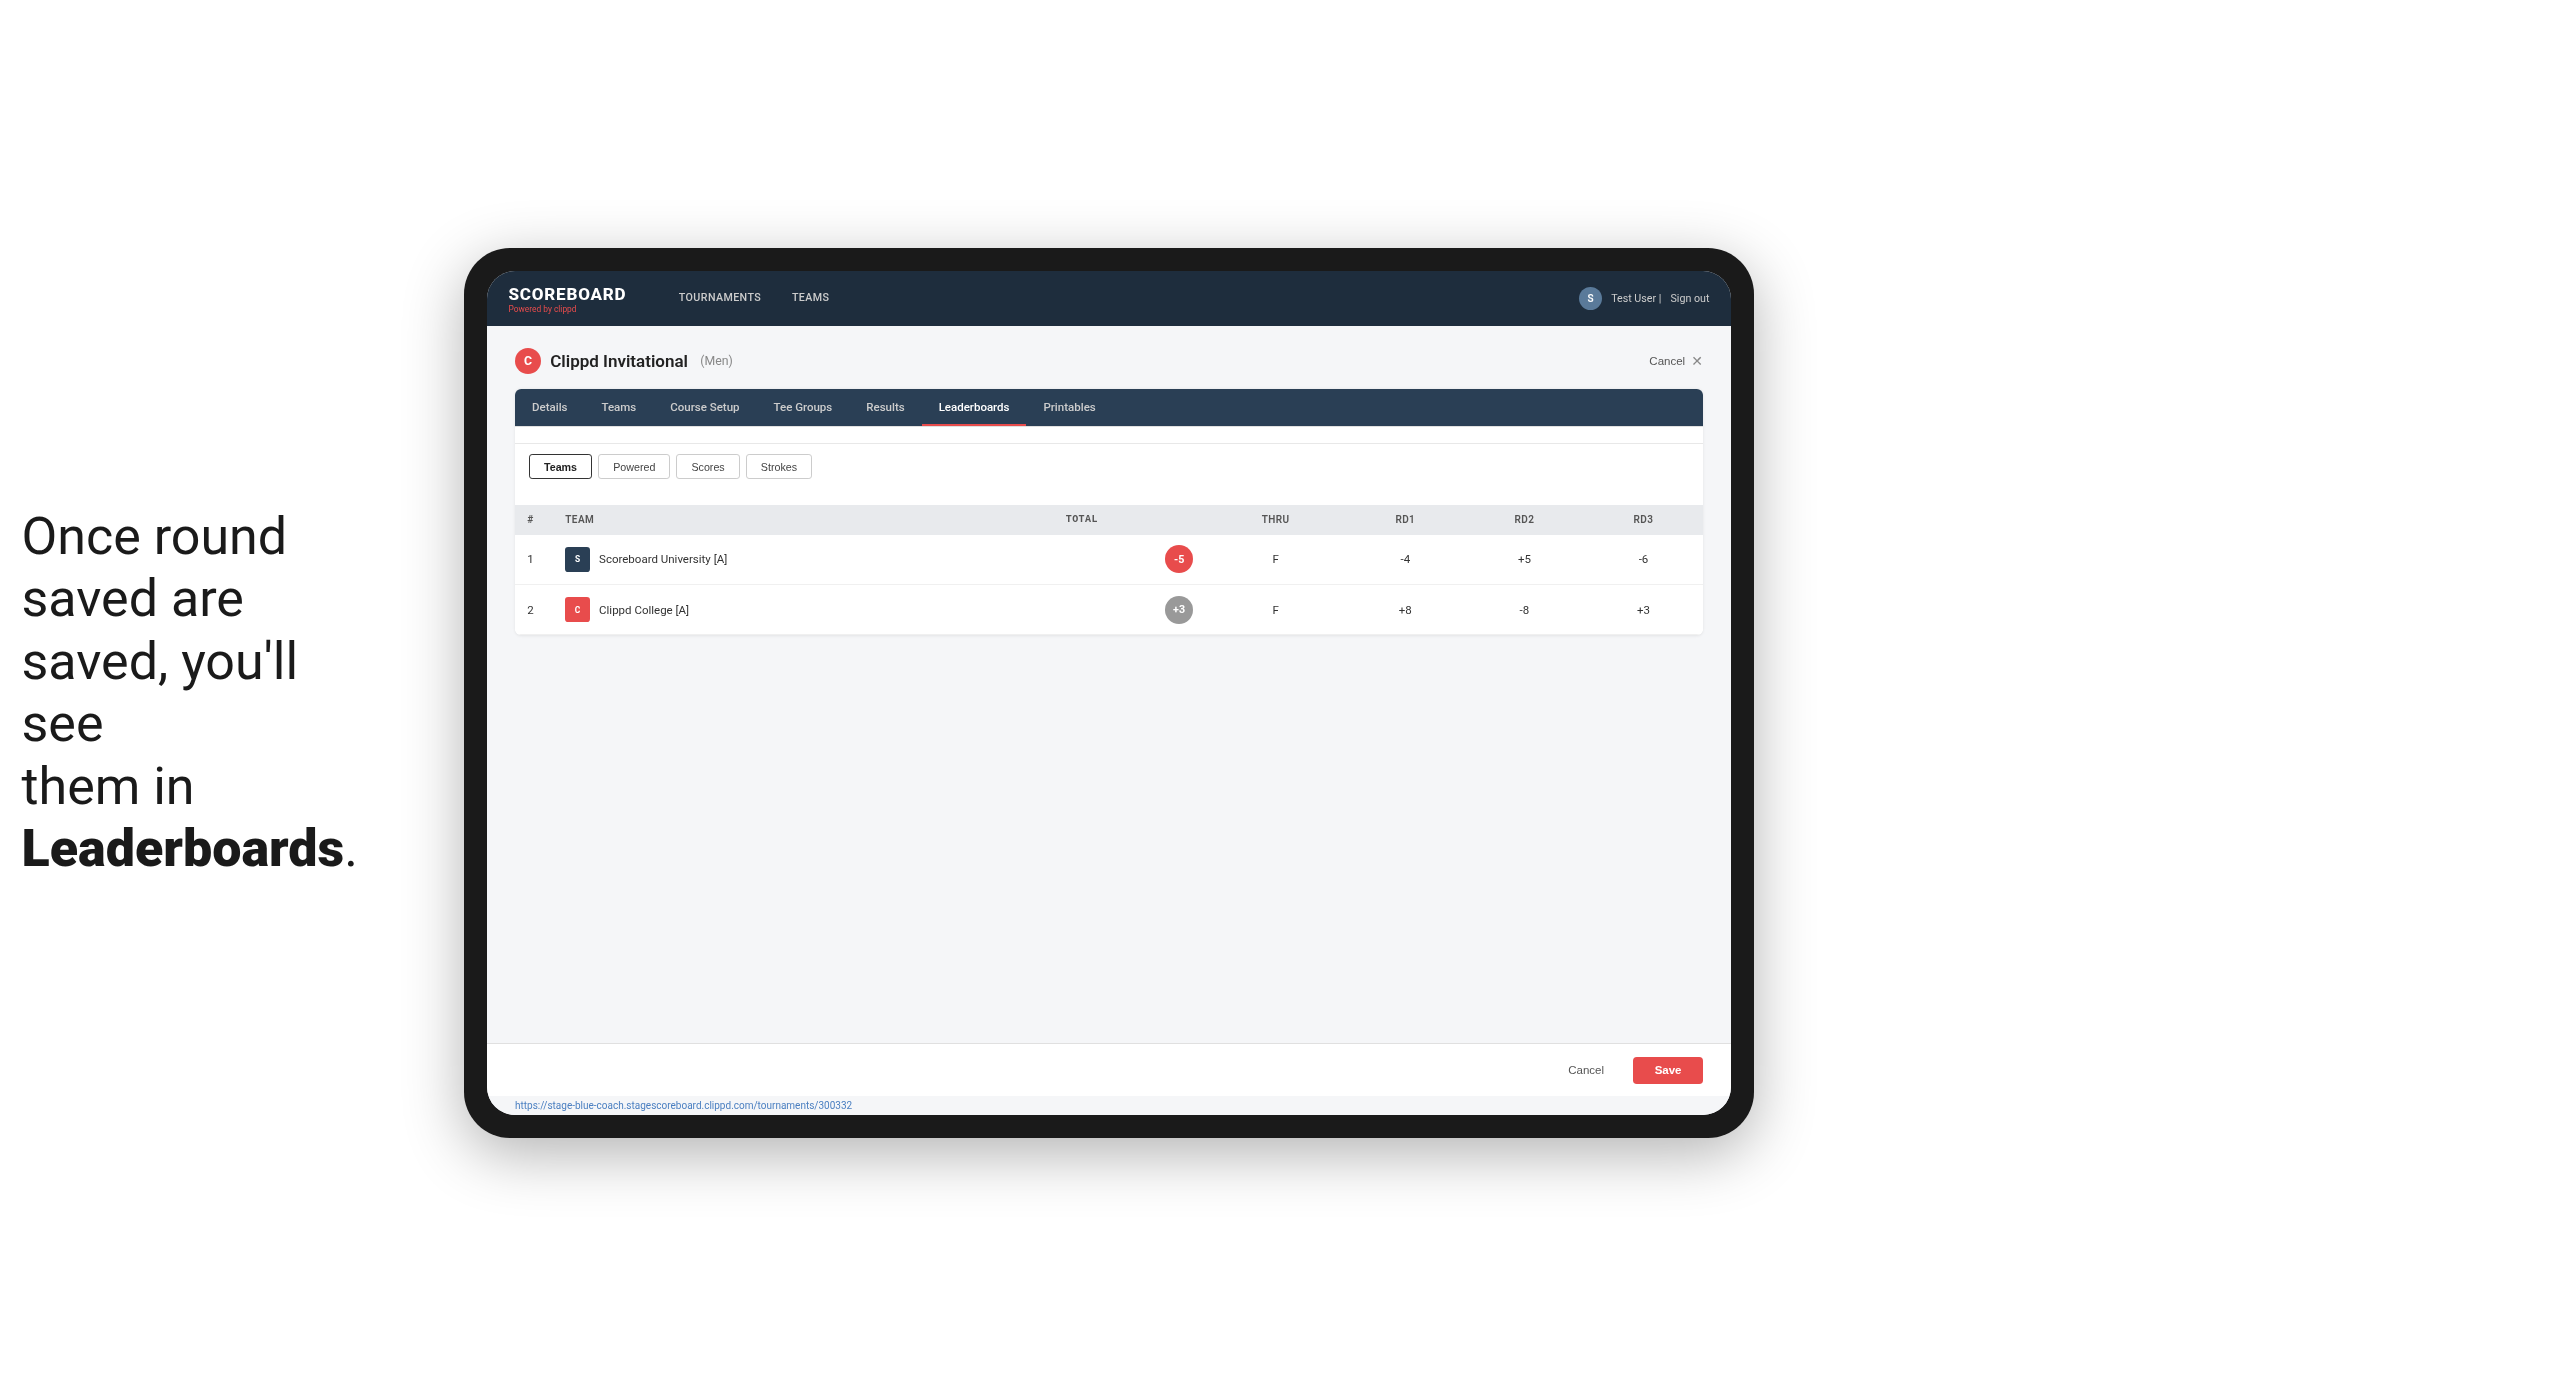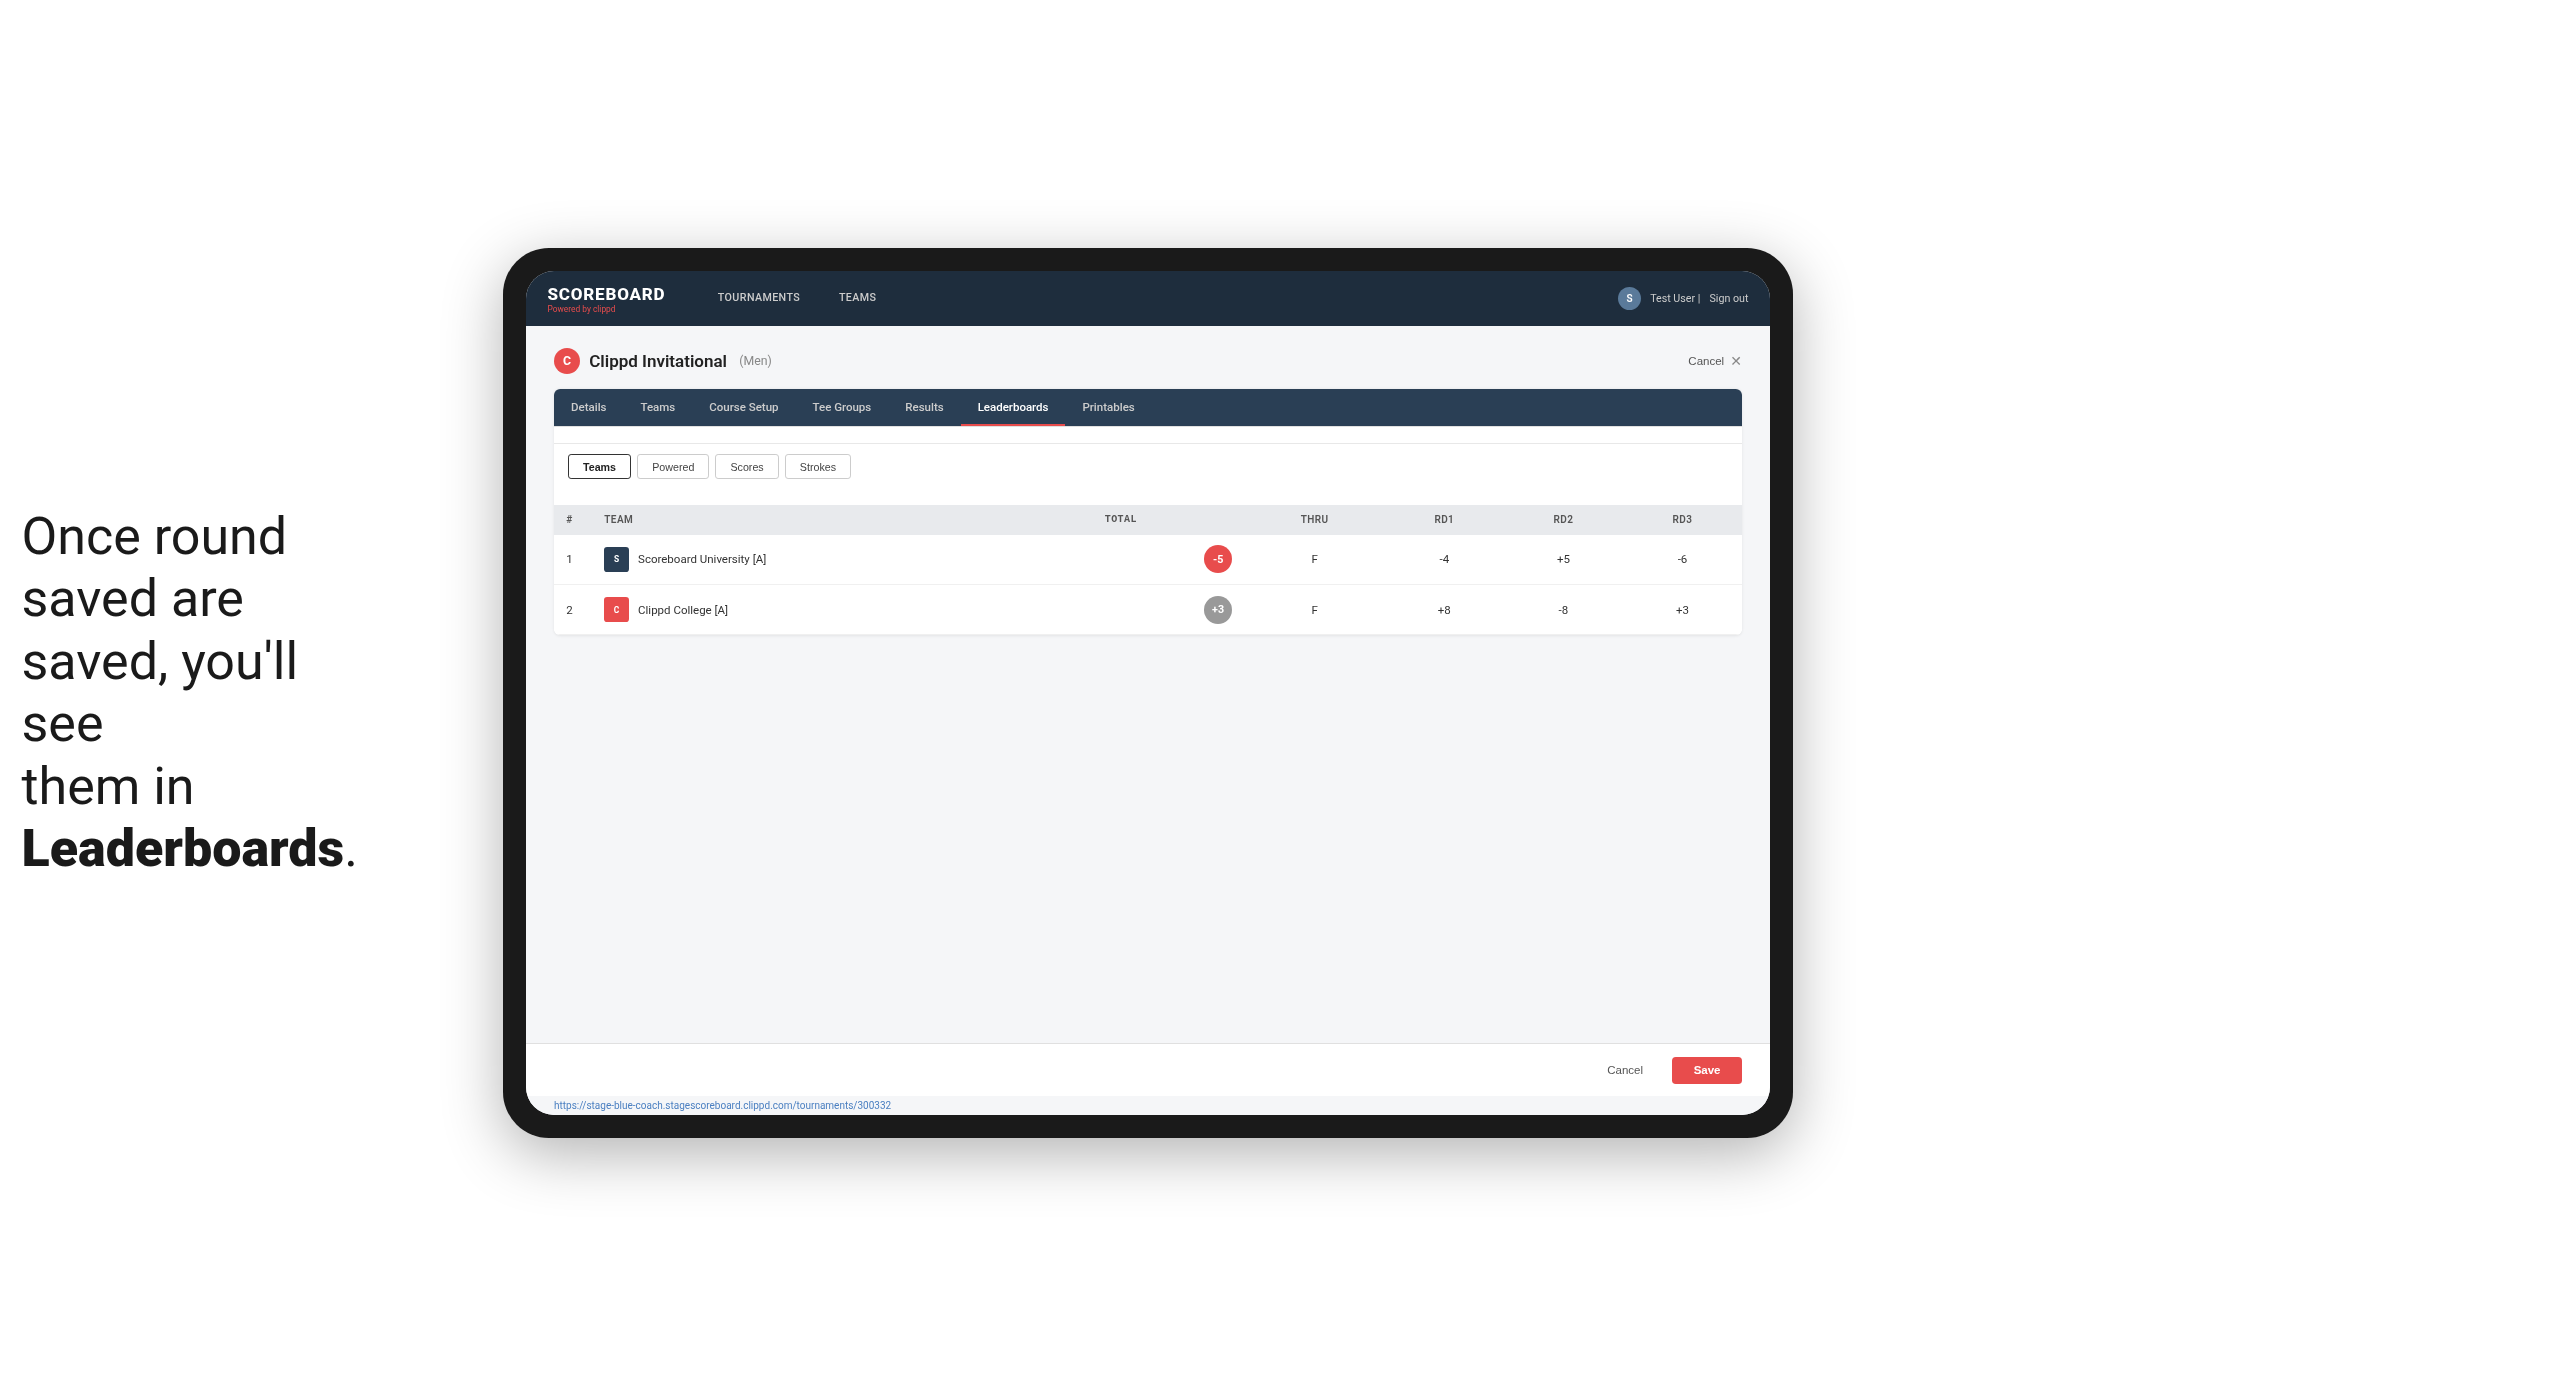--- a/index.html
+++ b/index.html
@@ -25,21 +25,21 @@
       line-height: 1.2;
       color: #1a1a1a;
     }
     .left-text strong {
       font-weight: 900;
     }
 
     
     .tablet {
       position: absolute;
-      left: 503px;
+      left: 464px;
       top: 50%;
       transform: translateY(-50%);
       width: 1290px;
       height: 890px;
       background: #1a1a1a;
       border-radius: 46px;
       padding: 23px;
       box-shadow: 0 15.4px 61px rgba(0,0,0,0.3);
     }
 
@@ -81,21 +81,21 @@
       color: #aaaaaa;
       font-size: 8.4px;
     }
 
     .logo-subtitle span {
       color: #e84c4c;
     }
 
     .nav-links {
       display: flex;
-      gap: 8px;
+      gap: 0;
       flex: 1;
     }
 
     .nav-link {
       color: #cccccc;
       font-size: 10.7px;
       font-weight: 500;
       padding: 0 15.4px;
       height: 55px;
       display: flex;

